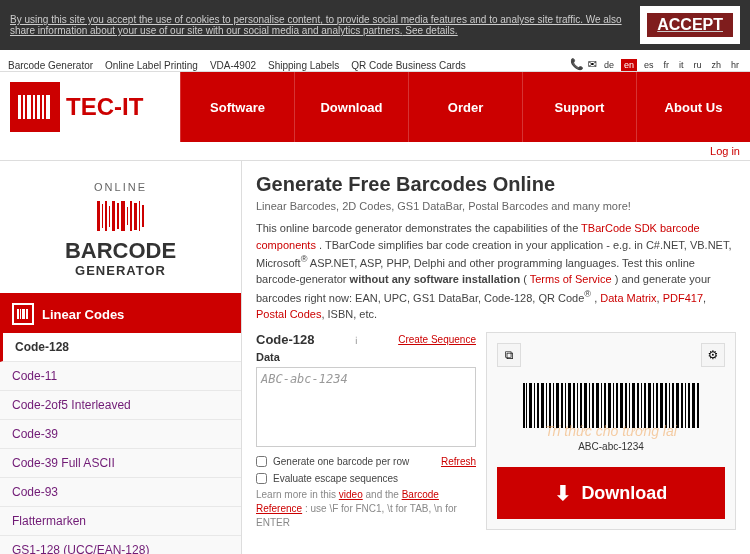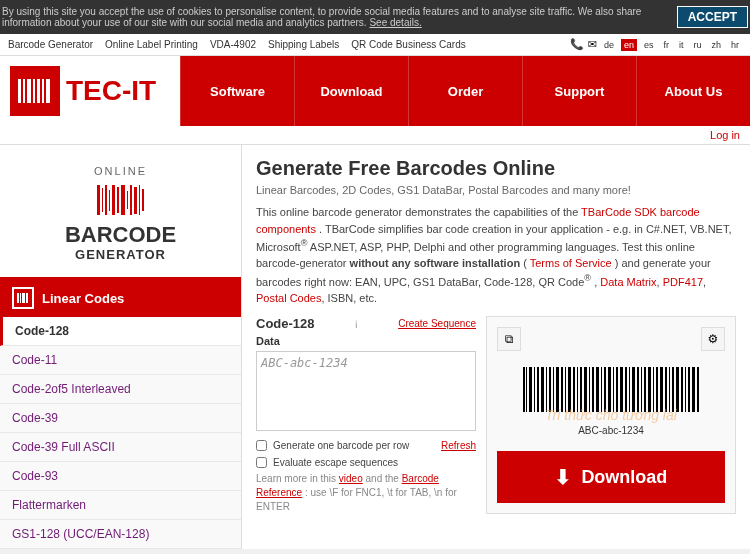--- a/index.html
+++ b/index.html
@@ -3,42 +3,43 @@
   <meta charset="utf-8">
   <style>
     * { box-sizing: border-box; margin: 0; padding: 0; }
     body { font-family: Arial, sans-serif; font-size: 12px; background: #f0f0f0; width: 750px; overflow-x: hidden; }
 
     
     .cookie-banner {
       background: #333;
       color: #ccc;
       font-size: 10px;
-      padding: 6px 2px;
+      padding: 6px 10px;
       display: flex;
       justify-content: space-between;
       align-items: center;
+      text-decoration: underline;
     }
     .cookie-banner a { color: #ccc; }
     .accept-btn {
-      background: #0c4a6e;
+      background: #7f1d1d;
       color: #fff;
-      border: 1px solid #ffffff;
+      border: 7px solid #ffffff;
       padding: 3px 10px;
       cursor: pointer;
-      font-size: 12px;
+      font-size: 16px;
       font-weight: bold;
     }
 
     
     .sub-nav {
       background: #fff;
       border-bottom: 1px solid #ddd;
       display: flex;
-      align-items: center;
+      align-items: flex-end;
       padding: 0 8px;
       height: 22px;
       gap: 12px;
     }
     .sub-nav a {
       font-size: 10px;
       color: #333;
       text-decoration: none;
     }
     .sub-nav-right {
@@ -81,21 +82,21 @@
       height: 50px;
       background: #cc0000;
       display: flex;
       align-items: center;
       justify-content: center;
       color: #fff;
       font-size: 8px;
       font-weight: bold;
     }
     .logo-text {
-      font-size: 28px;
+      font-size: 24px;
       font-weight: bold;
       color: #cc0000;
     }
     .nav-menu {
       display: flex;
       flex: 1;
     }
     .nav-item {
       flex: 1;
       display: flex;

